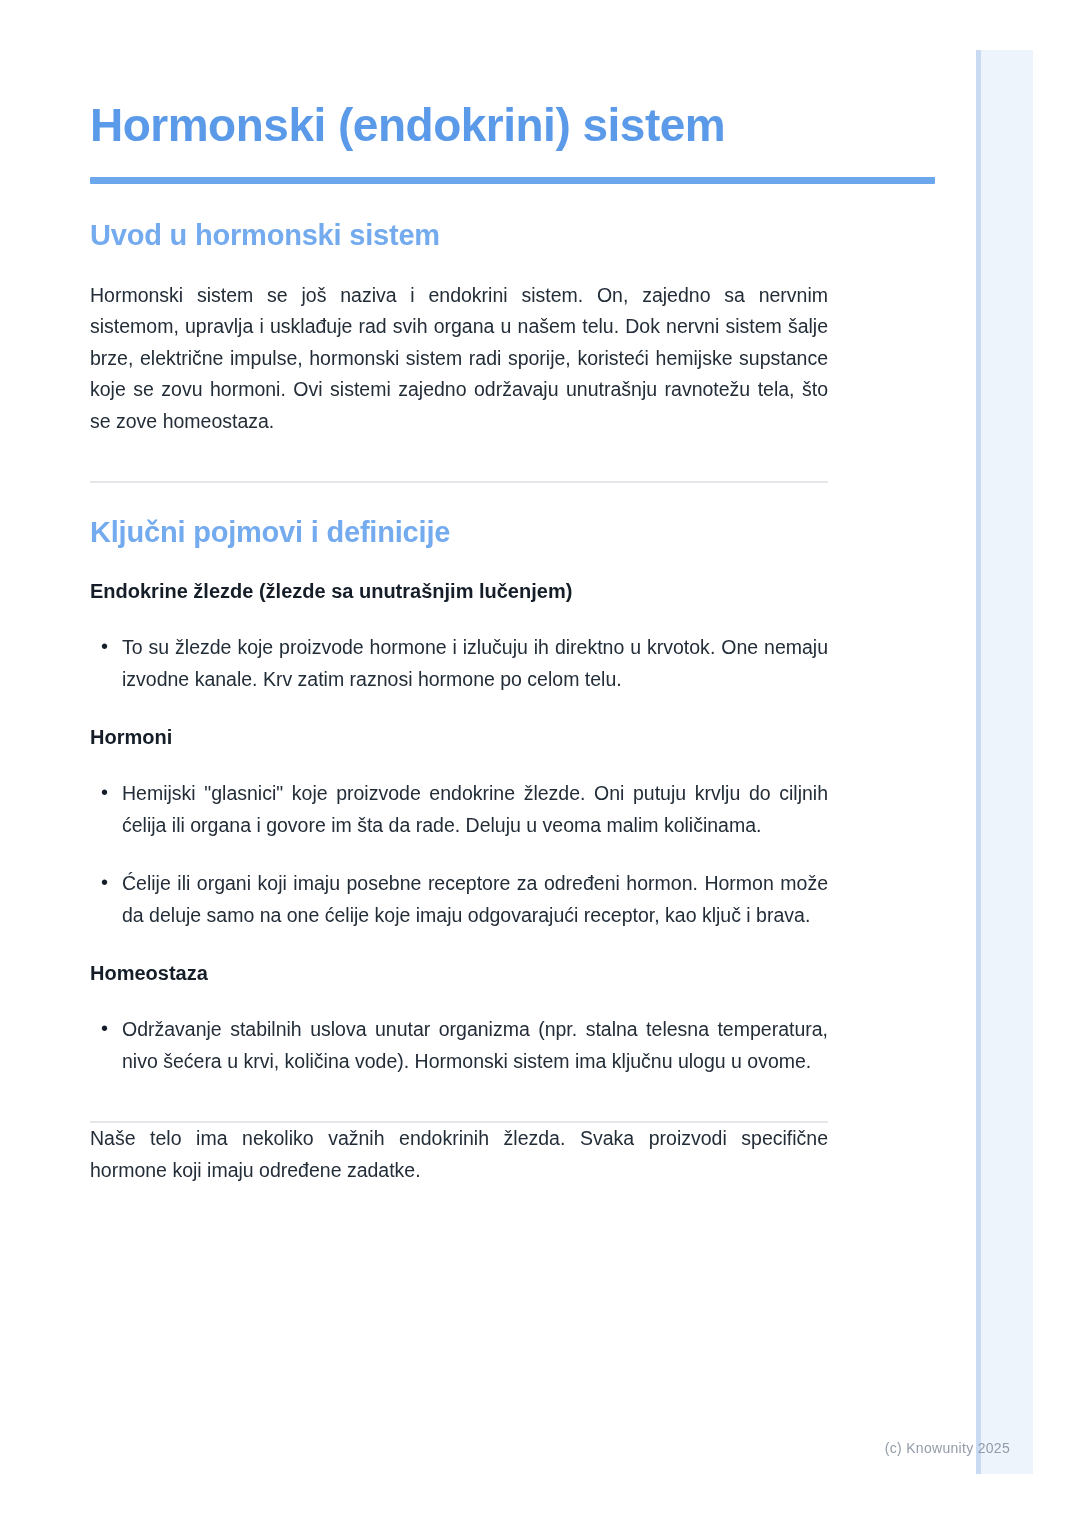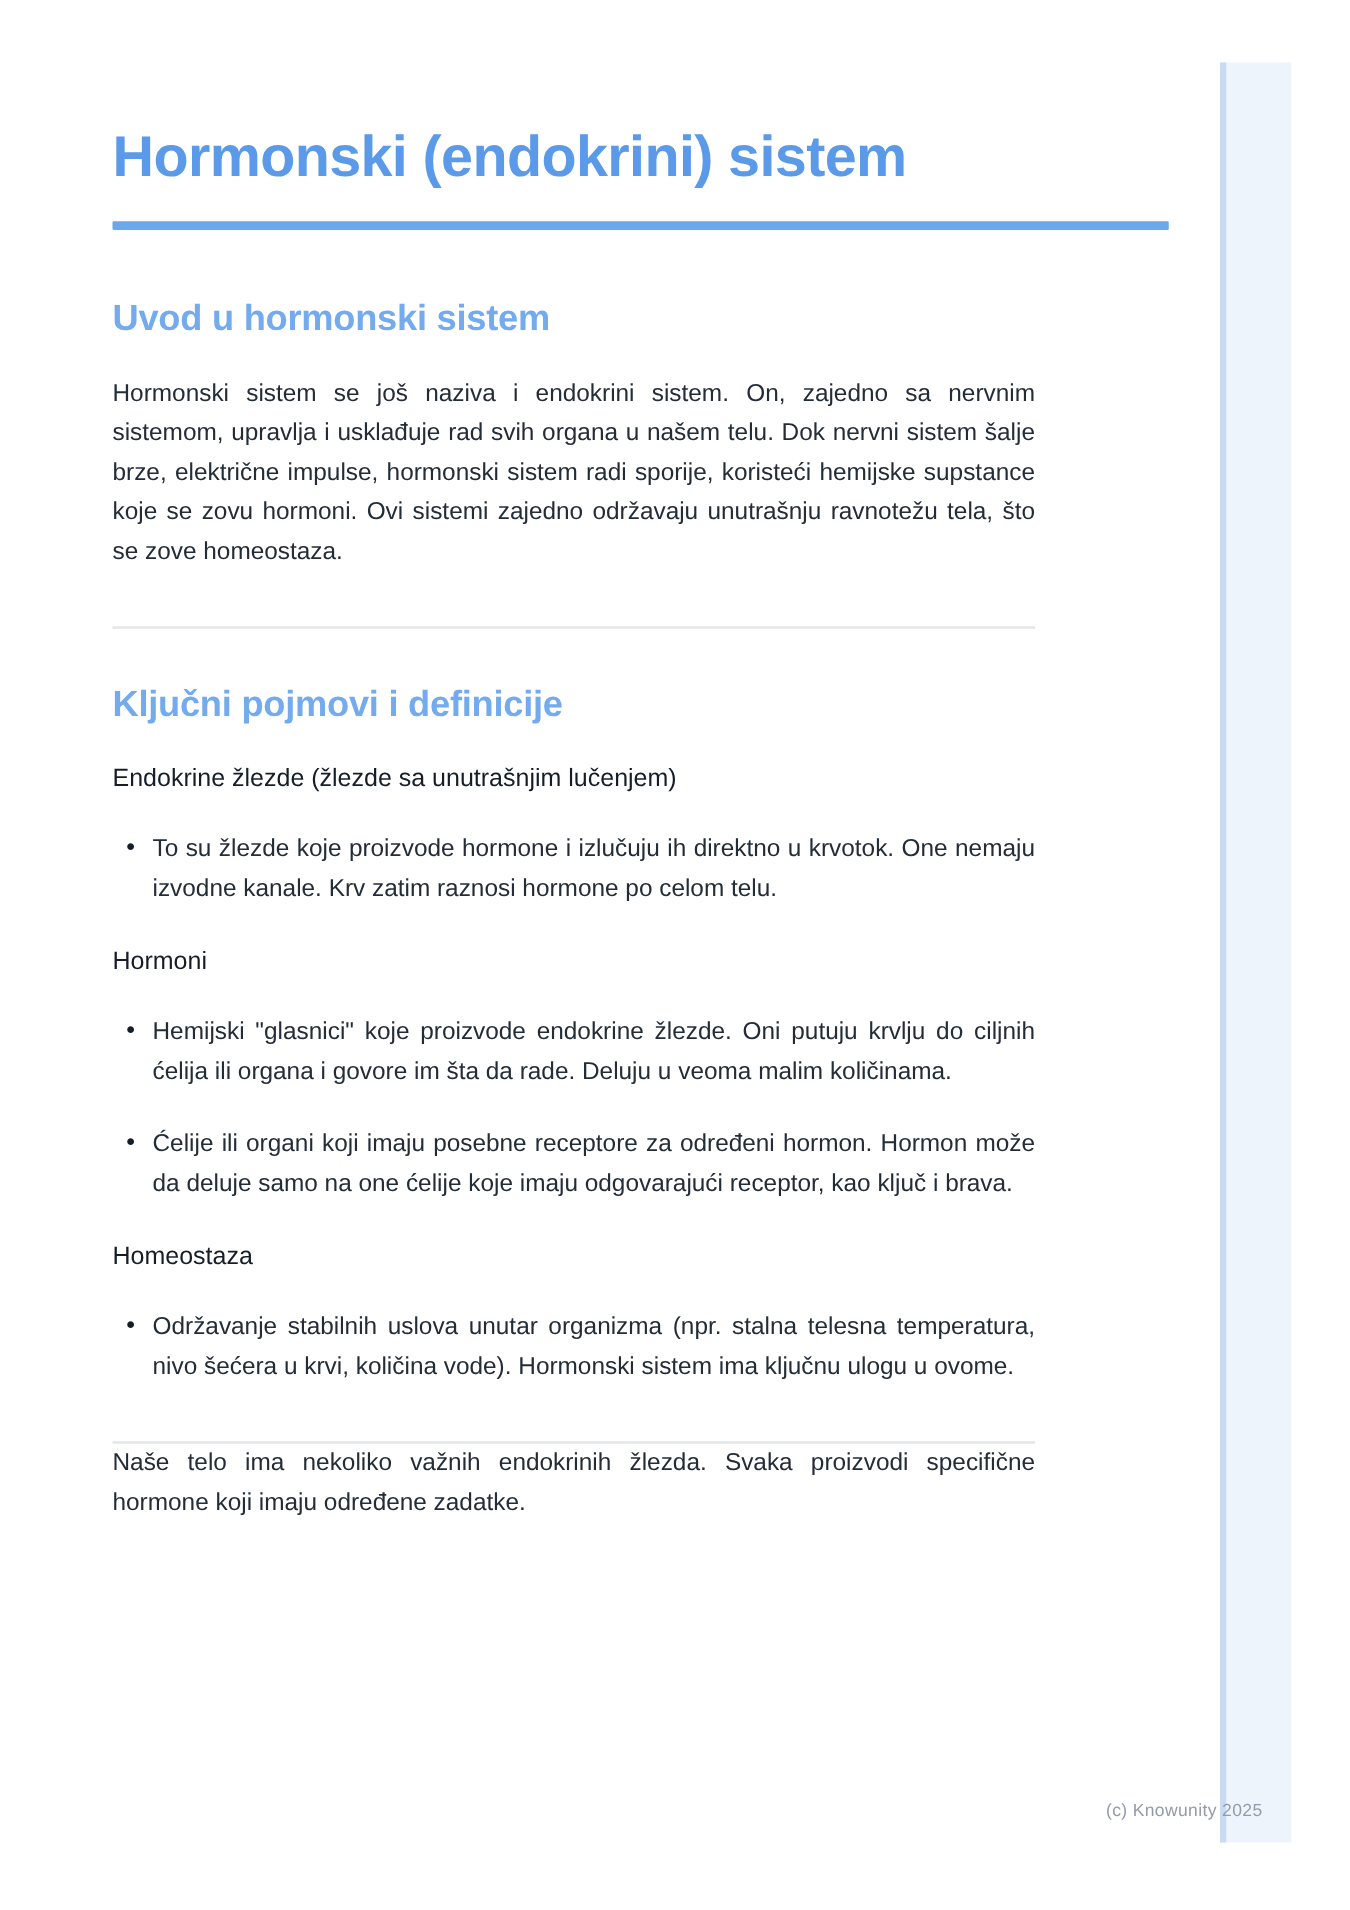--- a/index.html
+++ b/index.html
@@ -36,29 +36,29 @@
     color:var(--title-blue);letter-spacing:-0.5px;
   }
   .title-rule{
     width:845px;height:7px;background:var(--rule-blue);
     margin-top:25px;border-radius:1px;
   }
   .doc-body{width:738px;}
   h2.section-heading{
     font-size:29px;line-height:34px;font-weight:700;
     color:var(--heading-blue);
-    margin-top:54px;margin-bottom:28px;letter-spacing:-0.2px;
+    margin-top:34px;margin-bottom:28px;letter-spacing:-0.2px;
   }
-  .divider + h2.section-heading{margin-top:44px;}
+  .divider + h2.section-heading{margin-top:32px;}
   p.paragraph{
     font-size:19.5px;line-height:31.5px;text-align:justify;
     color:var(--text-dark);margin-top:0;
   }
   h3.term-heading{
-    font-size:20px;line-height:27px;font-weight:400;
+    font-size:20px;line-height:27px;font-weight:700;
     color:var(--term-dark);margin-top:29px;
   }
   .bullet-item{
     position:relative;padding-left:32px;margin-top:27px;
     font-size:19.5px;line-height:31.5px;text-align:justify;
     color:var(--text-dark);
   }
   .bullet-dot{
     position:absolute;left:11px;top:-1px;font-size:20px;color:var(--term-dark);
   }

